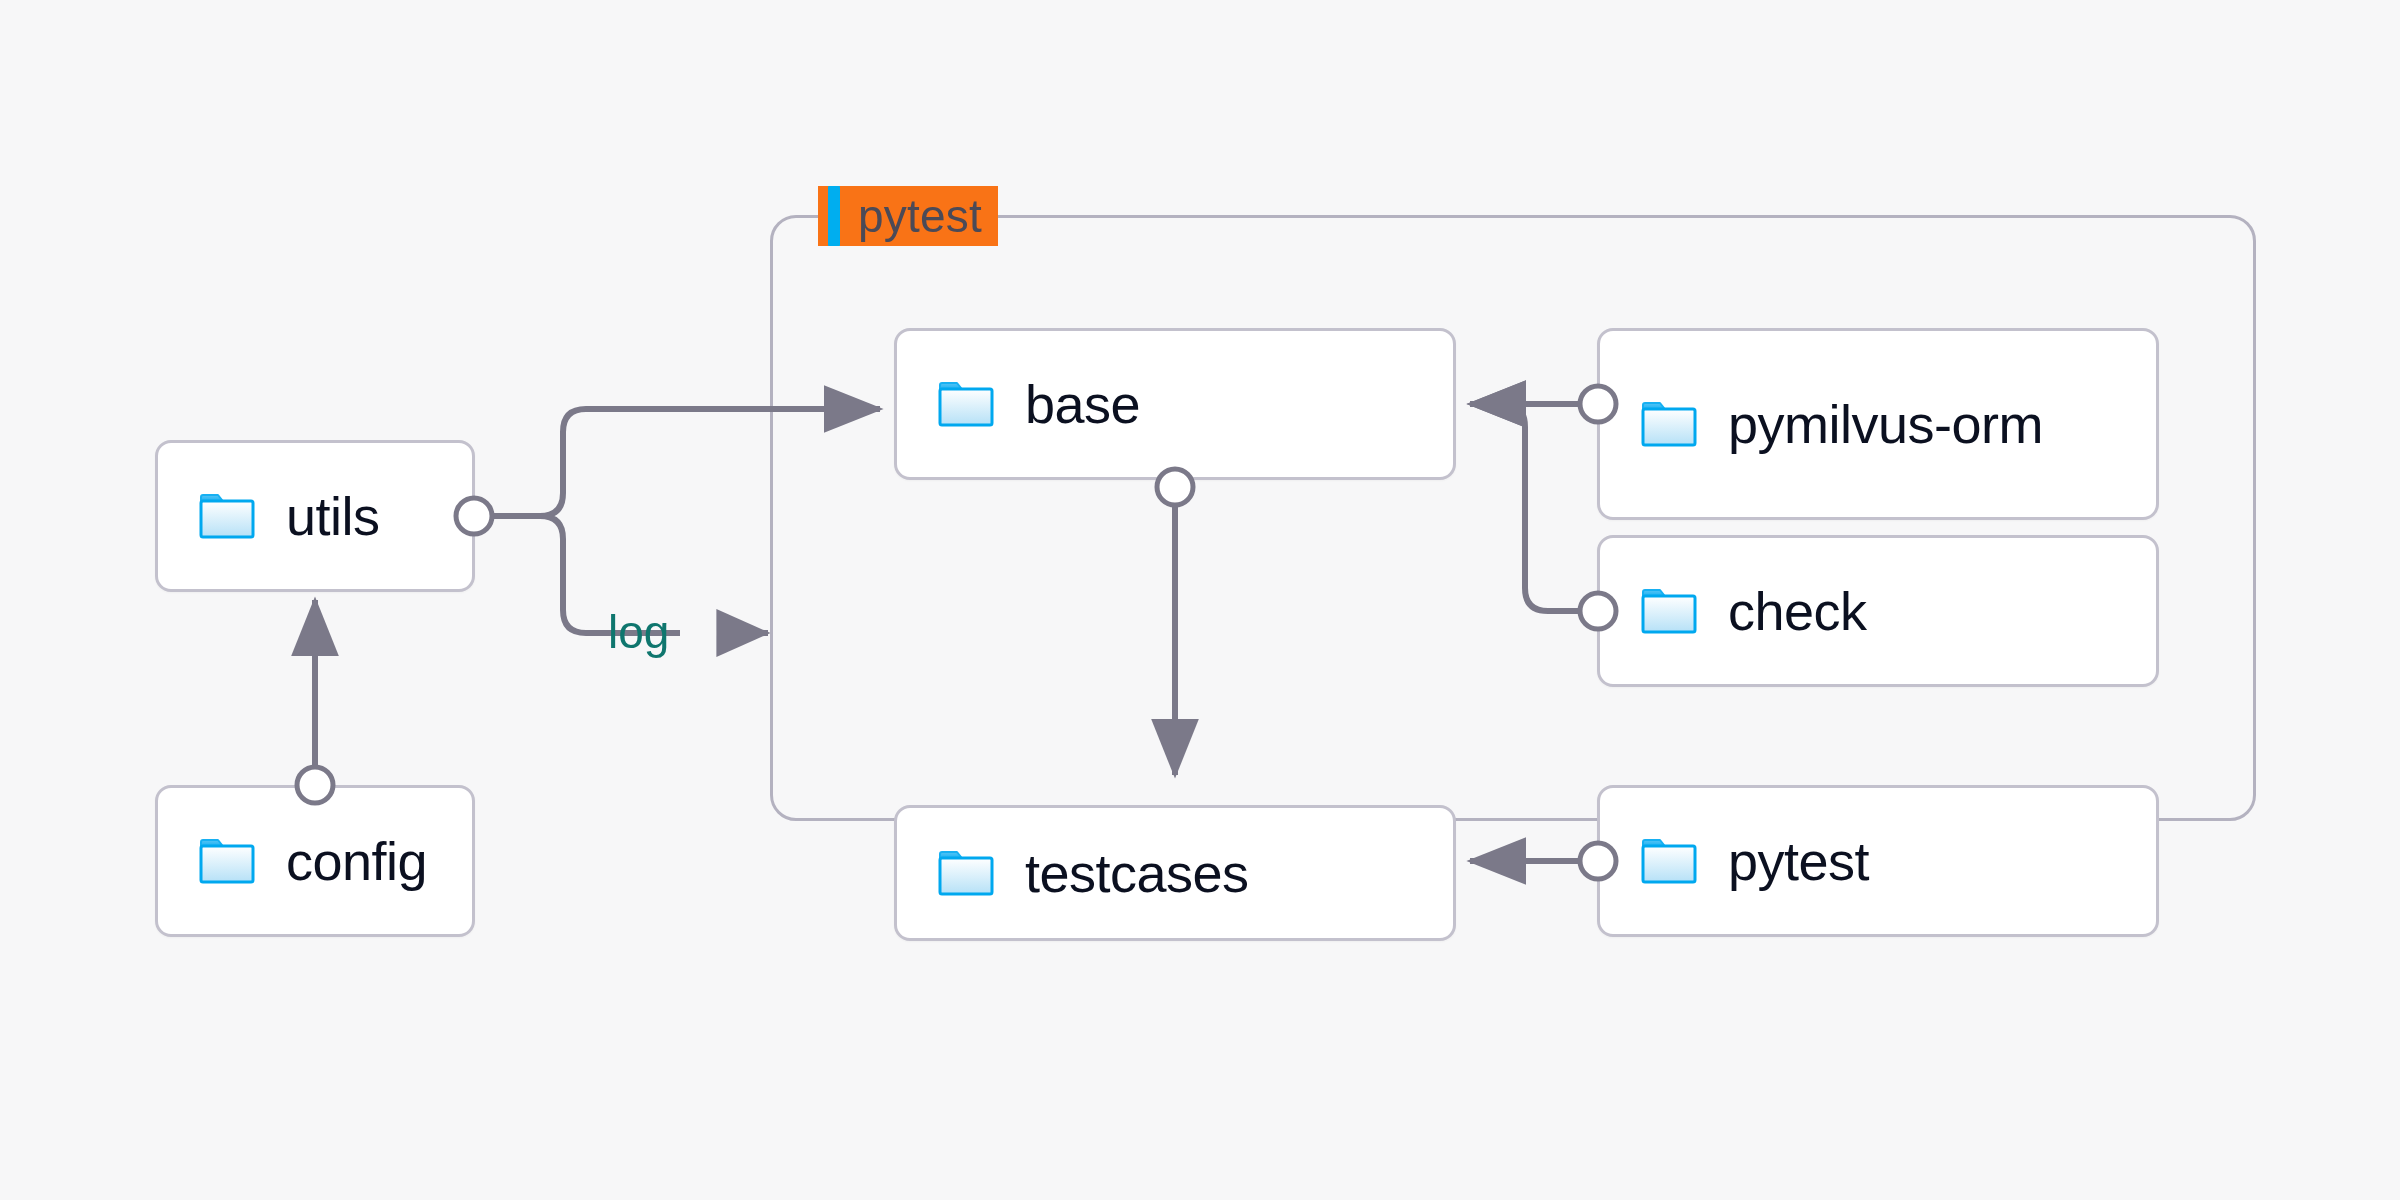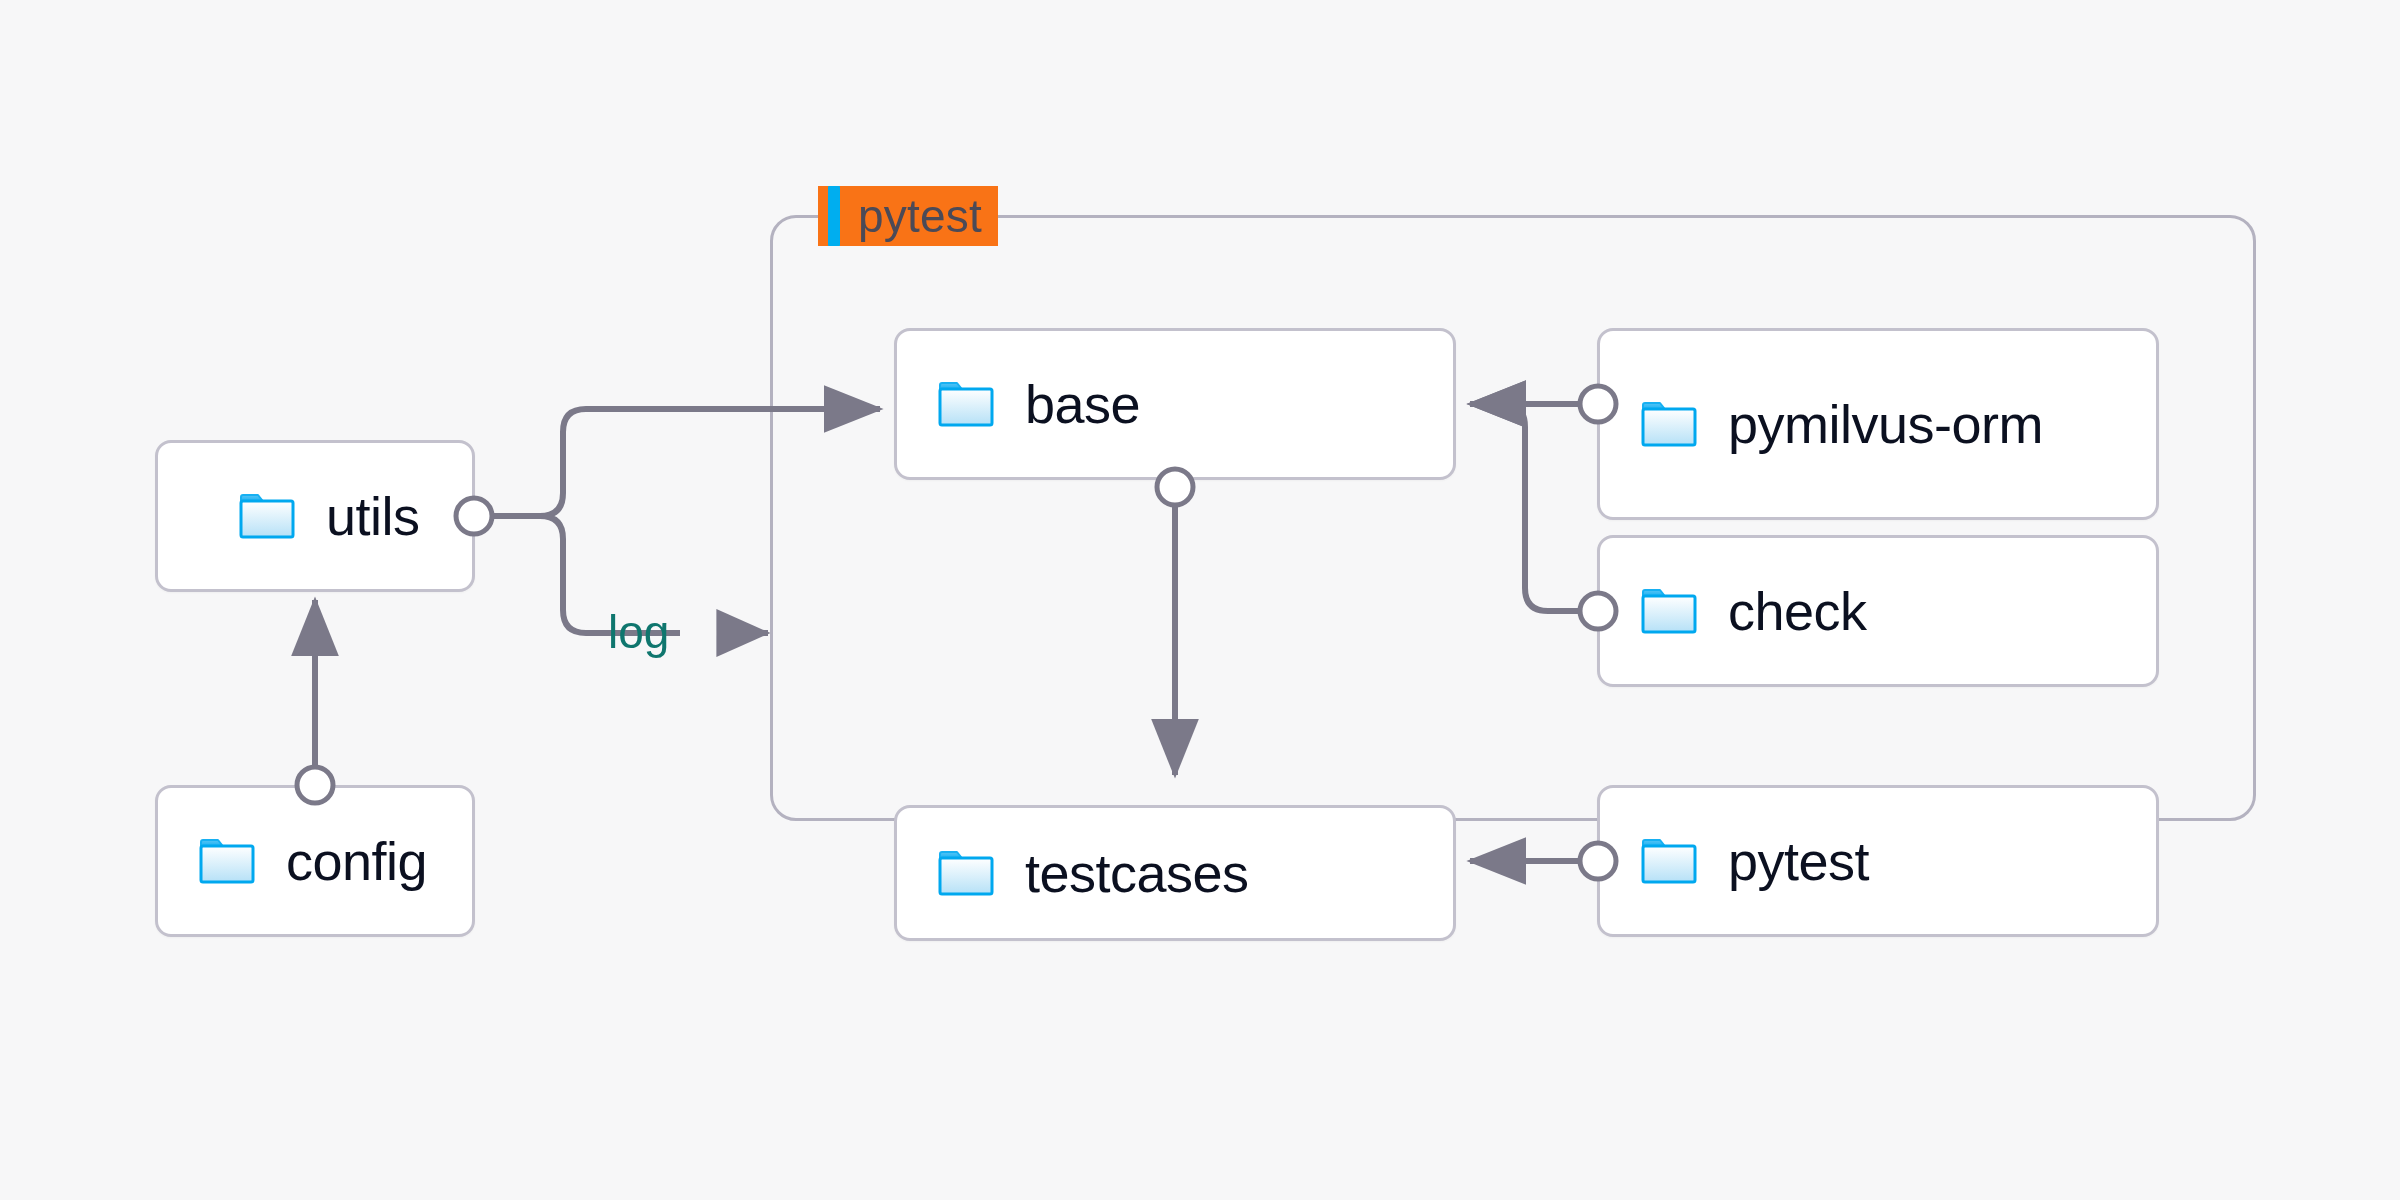--- a/index.html
+++ b/index.html
@@ -143,21 +143,21 @@
 
     <path d="M1175,489 L1175,775" fill="none" stroke="#7b7989" stroke-width="6" marker-end="url(#arrowhead)"></path>
 
     <path d="M1587,404 L1470,404" fill="none" stroke="#7b7989" stroke-width="6" marker-end="url(#arrowhead)"></path>
 
     <path d="M1587,611 L1548,611 Q1525,611 1525,588 L1525,427 Q1525,404 1502,404 L1470,404" fill="none" stroke="#7b7989" stroke-width="6" marker-end="url(#arrowhead)"></path>
 
     <path d="M1587,861 L1470,861" fill="none" stroke="#7b7989" stroke-width="6" marker-end="url(#arrowhead)"></path>
   </svg>
 
-  <div class="node" style="left:155px; top:440px; width:320px; height:152px;padding-left:40px;">
+  <div class="node" style="left:155px; top:440px; width:320px; height:152px;">
     <div class="node-inner">
       <svg class="folder-icon" viewBox="0 0 58 48">
         <path d="M3,9 L3,5 Q3,3 5,3 L20,3 L24,8 L22,10 L3,10 Z" fill="url(#folderTabGrad)" stroke="#17b0f2" stroke-width="2" stroke-linejoin="round"></path>
         <rect x="3" y="9" width="52" height="36" rx="2" fill="url(#folderGrad)" stroke="#00a8ef" stroke-width="3"></rect>
       </svg>
       <span class="node-label">utils</span>
     </div>
   </div>
 
   <div class="node" style="left:155px; top:785px; width:320px; height:152px;">

